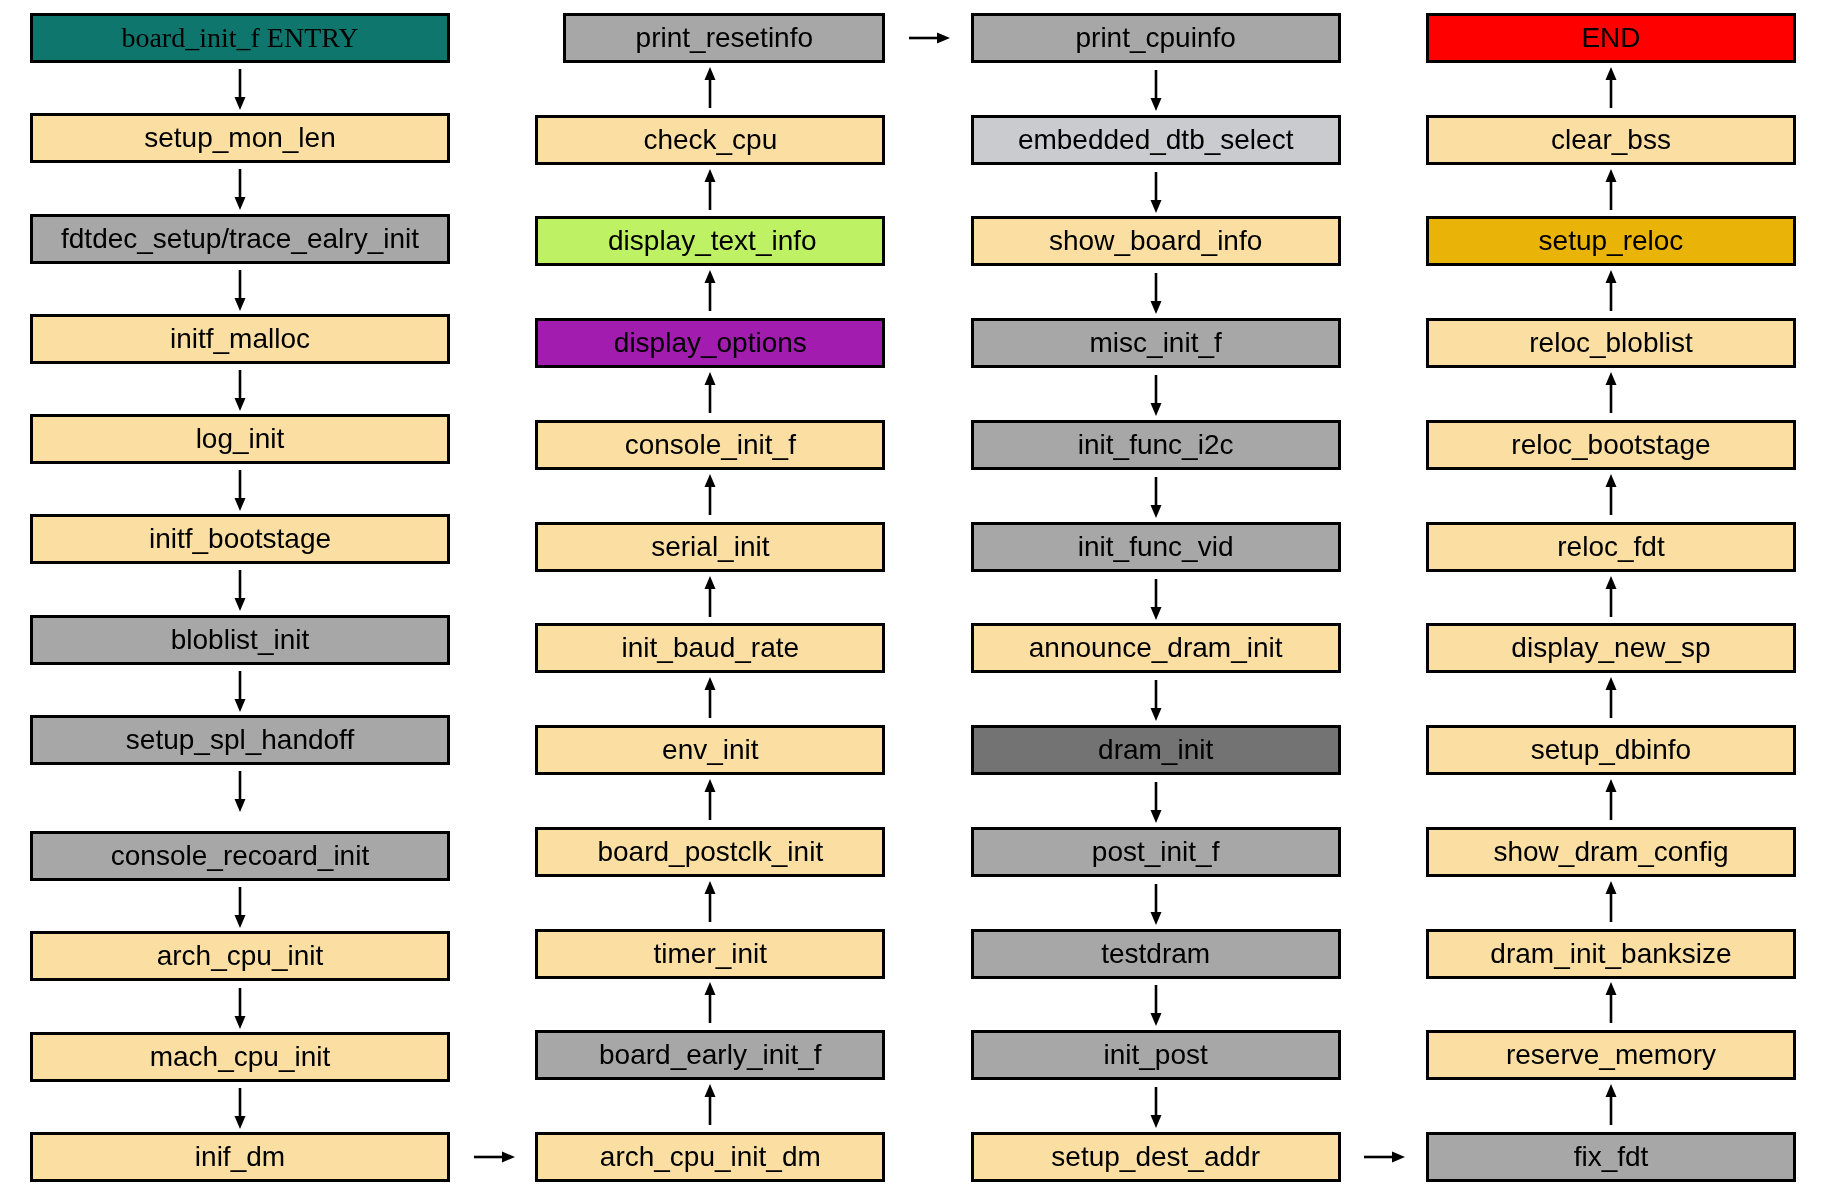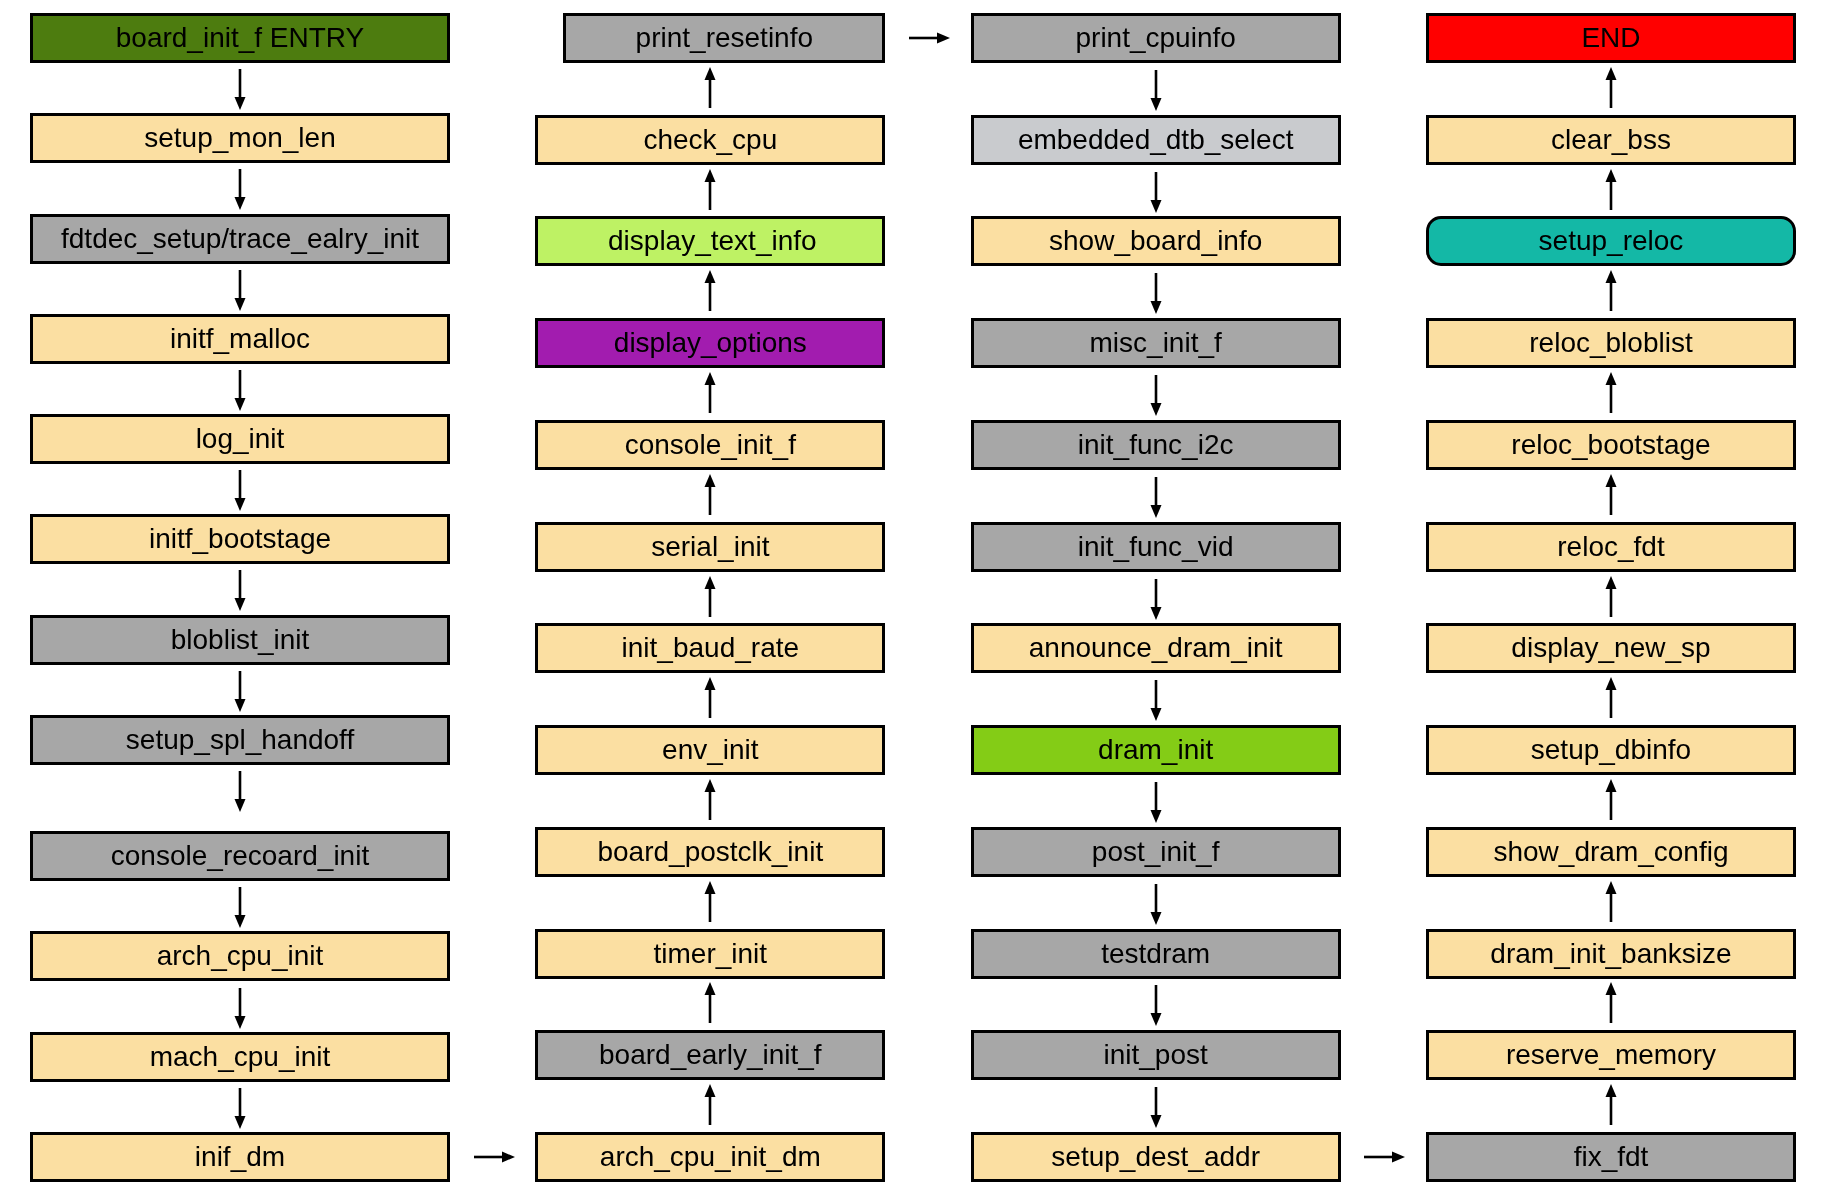--- a/index.html
+++ b/index.html
@@ -69,21 +69,21 @@
     align-items: center;
     justify-content: center;
   }
   svg { overflow: visible; display: block; }
 </style>
 </head>
 <body>
 
 <div class="diagram">
   <div class="col col-0">
-      <div class="box" style="background-color: #4d7c0f;">
+      <div class="box" style="background-color: #0f766e; font-family: Liberation Serif, serif;">
         <span>board_init_f ENTRY</span>
       </div>
       <div class="varrow">
         <svg width="20" height="44" viewBox="0 0 20 44" style="transform:rotate(0deg)">
           <line x1="10" y1="3" x2="10" y2="33" stroke="#000" stroke-width="2.6"></line>
           <polygon points="10,44 4.5,31 15.5,31" fill="#000"></polygon>
         </svg>
       </div>
       <div class="box" style="background-color: rgb(251, 223, 162);">
         <span>setup_mon_len</span>
@@ -356,21 +356,21 @@
       </div>
       <div class="box" style="background-color: rgb(251, 223, 162);">
         <span>announce_dram_init</span>
       </div>
       <div class="varrow">
         <svg width="20" height="44" viewBox="0 0 20 44" style="transform:rotate(0deg)">
           <line x1="10" y1="3" x2="10" y2="33" stroke="#000" stroke-width="2.6"></line>
           <polygon points="10,44 4.5,31 15.5,31" fill="#000"></polygon>
         </svg>
       </div>
-      <div class="box" style="background-color: #84cc16;">
+      <div class="box" style="background-color: #737373;">
         <span>dram_init</span>
       </div>
       <div class="varrow">
         <svg width="20" height="44" viewBox="0 0 20 44" style="transform:rotate(0deg)">
           <line x1="10" y1="3" x2="10" y2="33" stroke="#000" stroke-width="2.6"></line>
           <polygon points="10,44 4.5,31 15.5,31" fill="#000"></polygon>
         </svg>
       </div>
       <div class="box" style="background-color: rgb(167, 167, 167);">
         <span>post_init_f</span>
@@ -423,21 +423,21 @@
       </div>
       <div class="box" style="background-color: rgb(251, 223, 162);">
         <span>clear_bss</span>
       </div>
       <div class="varrow">
         <svg width="20" height="44" viewBox="0 0 20 44" style="transform:rotate(180deg)">
           <line x1="10" y1="3" x2="10" y2="33" stroke="#000" stroke-width="2.6"></line>
           <polygon points="10,44 4.5,31 15.5,31" fill="#000"></polygon>
         </svg>
       </div>
-      <div class="box" style="background-color: #14b8a6; border-radius: 15px;">
+      <div class="box" style="background-color: #eab308;">
         <span>setup_reloc</span>
       </div>
       <div class="varrow">
         <svg width="20" height="44" viewBox="0 0 20 44" style="transform:rotate(180deg)">
           <line x1="10" y1="3" x2="10" y2="33" stroke="#000" stroke-width="2.6"></line>
           <polygon points="10,44 4.5,31 15.5,31" fill="#000"></polygon>
         </svg>
       </div>
       <div class="box" style="background-color: rgb(251, 223, 162);">
         <span>reloc_bloblist</span>

